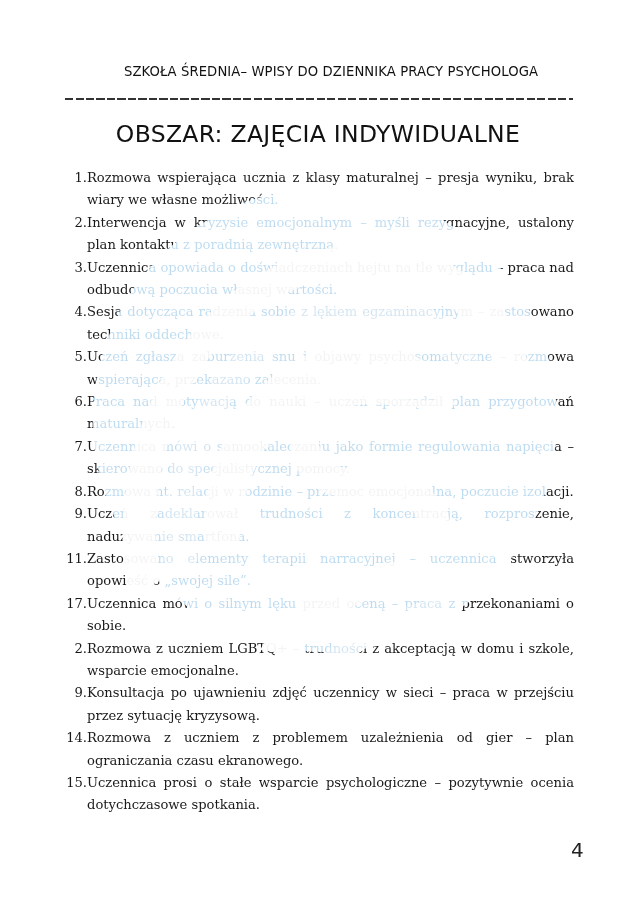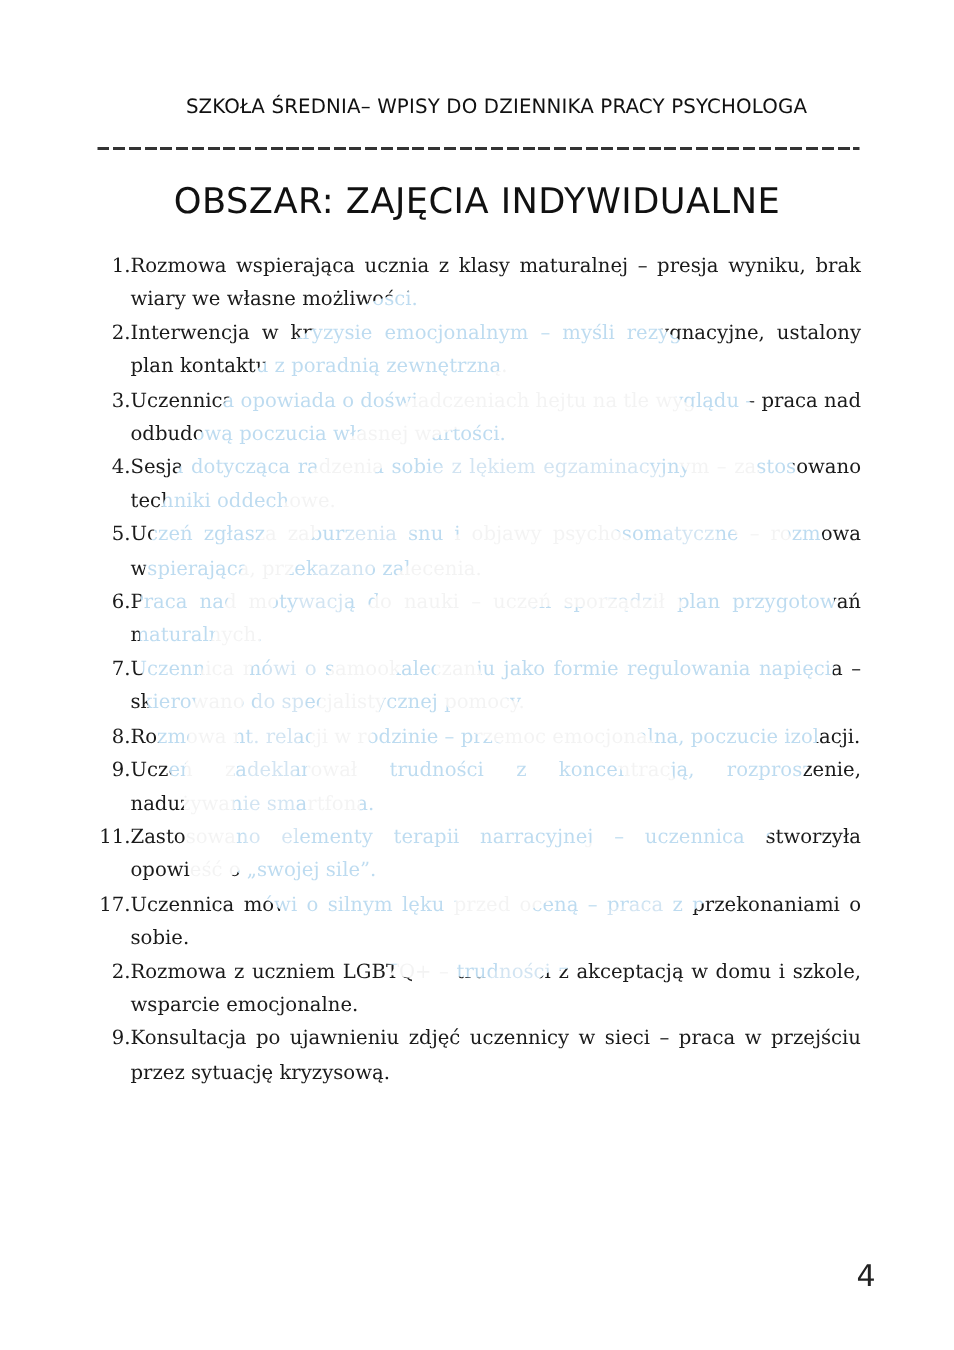--- a/index.html
+++ b/index.html
@@ -101,20 +101,28 @@
       <span class="entry-text">Uczennica mówi o silnym lęku przed oceną – praca z przekonaniami o sobie.</span>
     </li>
   <li class="entry">
       <span class="entry-num">2.</span>
       <span class="entry-text">Rozmowa z uczniem LGBTQ+ – trudności z akceptacją w domu i szkole, wsparcie emocjonalne.</span>
     </li>
   <li class="entry">
       <span class="entry-num">9.</span>
       <span class="entry-text">Konsultacja po ujawnieniu zdjęć uczennicy w sieci – praca w przejściu przez sytuację kryzysową.</span>
     </li>
+  <li class="entry">
+      <span class="entry-num">14.</span>
+      <span class="entry-text">Rozmowa z uczniem z problemem uzależnienia od gier – plan ograniczania czasu ekranowego.</span>
+    </li>
+  <li class="entry">
+      <span class="entry-num">15.</span>
+      <span class="entry-text">Uczennica prosi o stałe wsparcie psychologiczne – pozytywnie ocenia dotychczasowe spotkania.</span>
+    </li>
 </ol>
 
 <svg class="watermark" viewBox="0 0 470 480" xmlns="http://www.w3.org/2000/svg">
 
   <circle cx="235" cy="240" r="232" fill="#bfe3fb"></circle>
 
   <path d="M40 420 C 10 300, 70 110, 230 70 C 330 45, 420 100, 440 190 L 410 200 C 390 130, 320 85, 235 100 C 100 130, 50 290, 70 400 Z" fill="#ffffff"></path>
 
   <path d="M75 395 C 60 290, 110 150, 240 118 C 320 100, 385 140, 400 205 L 375 215 C 360 165, 310 135, 245 148 C 140 170, 95 290, 110 380 Z" fill="#d8eefd"></path>
 

